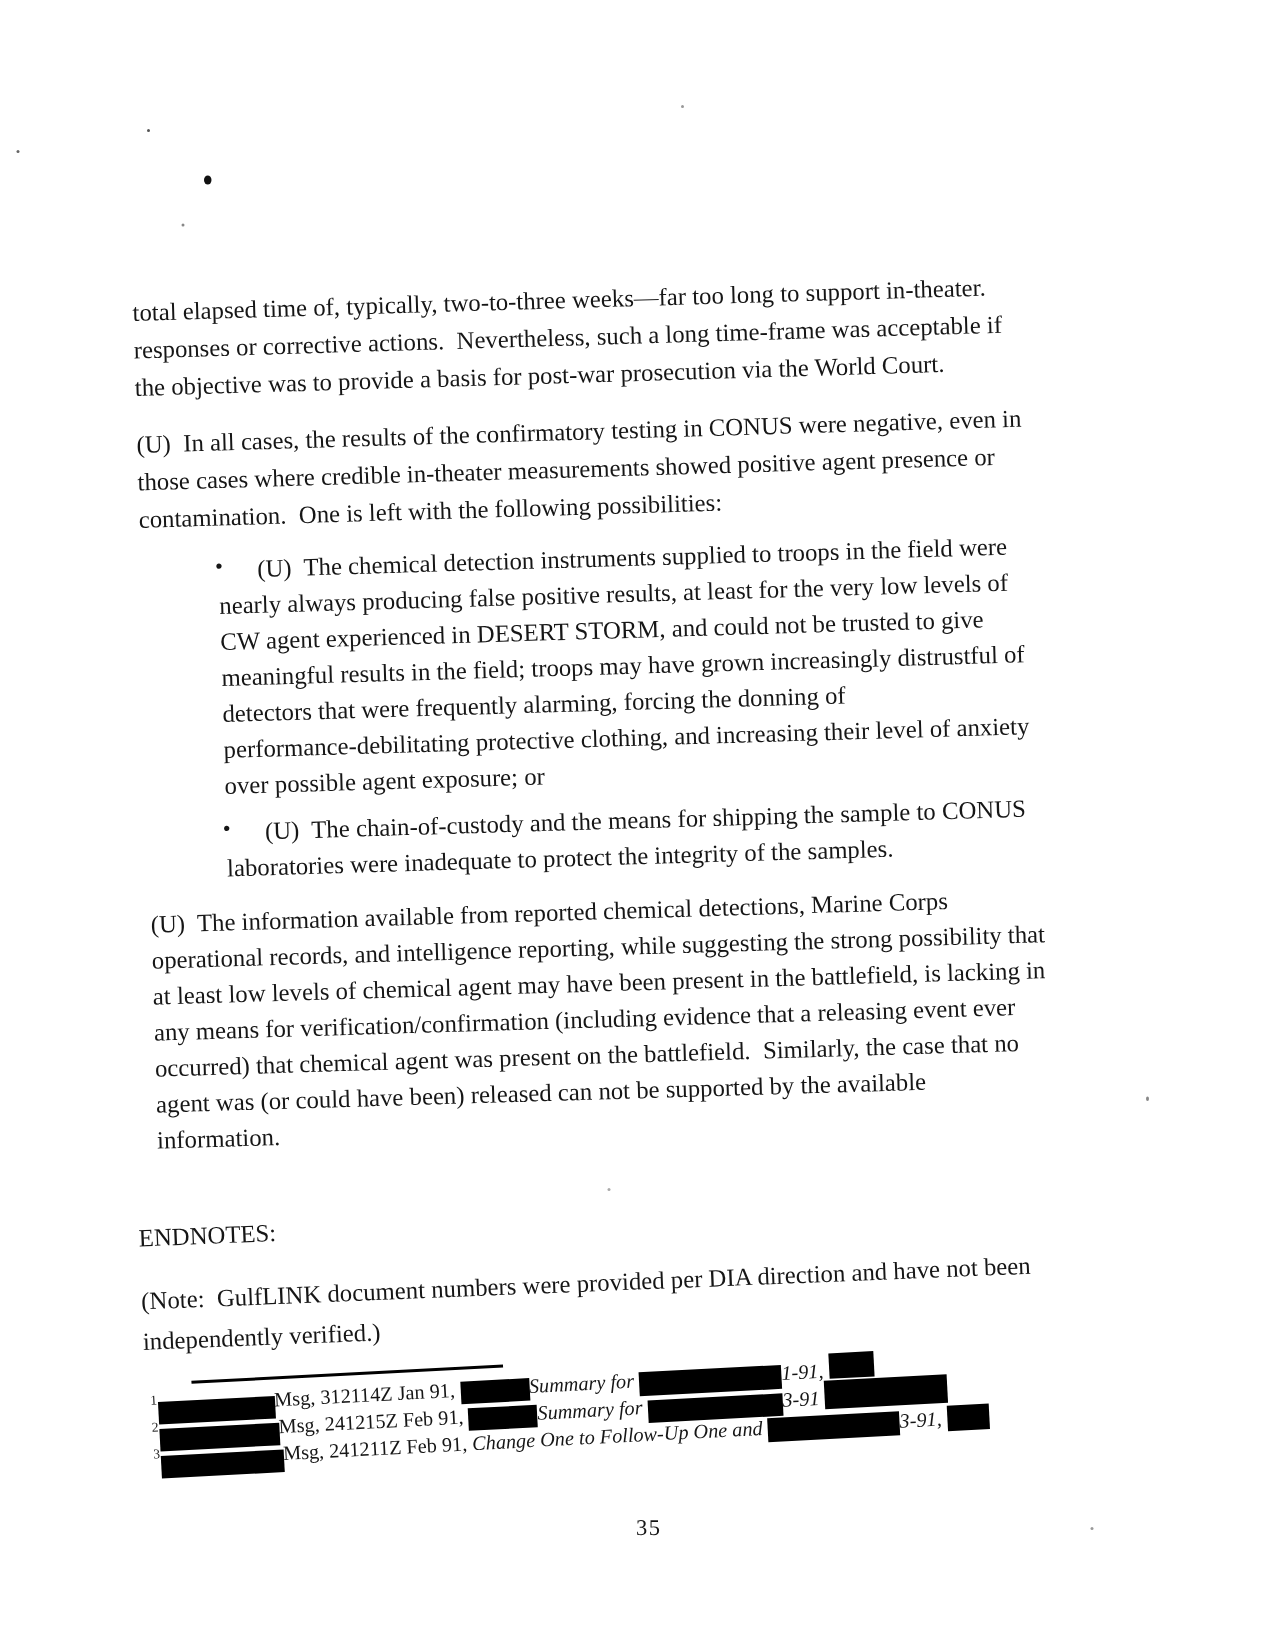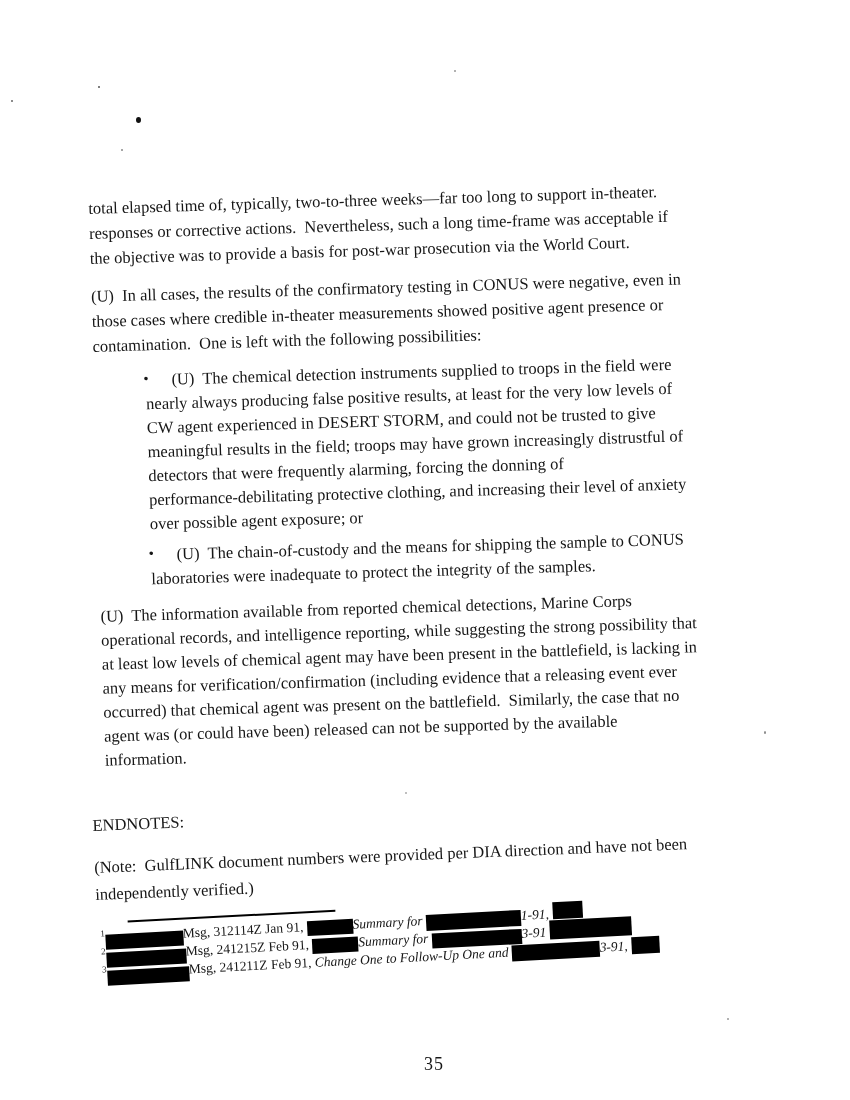--- a/index.html
+++ b/index.html
@@ -39,21 +39,21 @@
   .footnotes{
     left:99px;top:910px;width:660px;
     transform:rotate(-3deg);transform-origin:0 0;
     font-size:13.5px;
   }
   .fn-rule{margin:12px 0 5px 28px;width:208px;height:2px;background:#000;}
   .fn-line{white-space:pre;line-height:18px;height:18px;}
   .fn-line sup{font-size:9px;line-height:0;}
   .fn-line .it{font-style:italic;}
   .redact{display:inline-block;background:#000;vertical-align:text-bottom;margin-bottom:-3px;}
-  .pageno{left:424px;top:1011px;font-size:18px;letter-spacing:1px;margin-top:43px;}
+  .pageno{left:424px;top:1011px;font-size:15px;letter-spacing:1px;}
   .speck{position:absolute;border-radius:50%;}
 </style>
 </head>
 <body>
 
 <i class="speck" style="left:136px;top:117px;width:5px;height:6px;background:#111;"></i>
 <i class="speck" style="left:98px;top:86px;width:2px;height:2px;background:#555;"></i>
 <i class="speck" style="left:121px;top:149px;width:2px;height:2px;background:#888;"></i>
 <i class="speck" style="left:11px;top:100px;width:2px;height:2px;background:#666;"></i>
 <i class="speck" style="left:454px;top:70px;width:2px;height:2px;background:#999;"></i>

